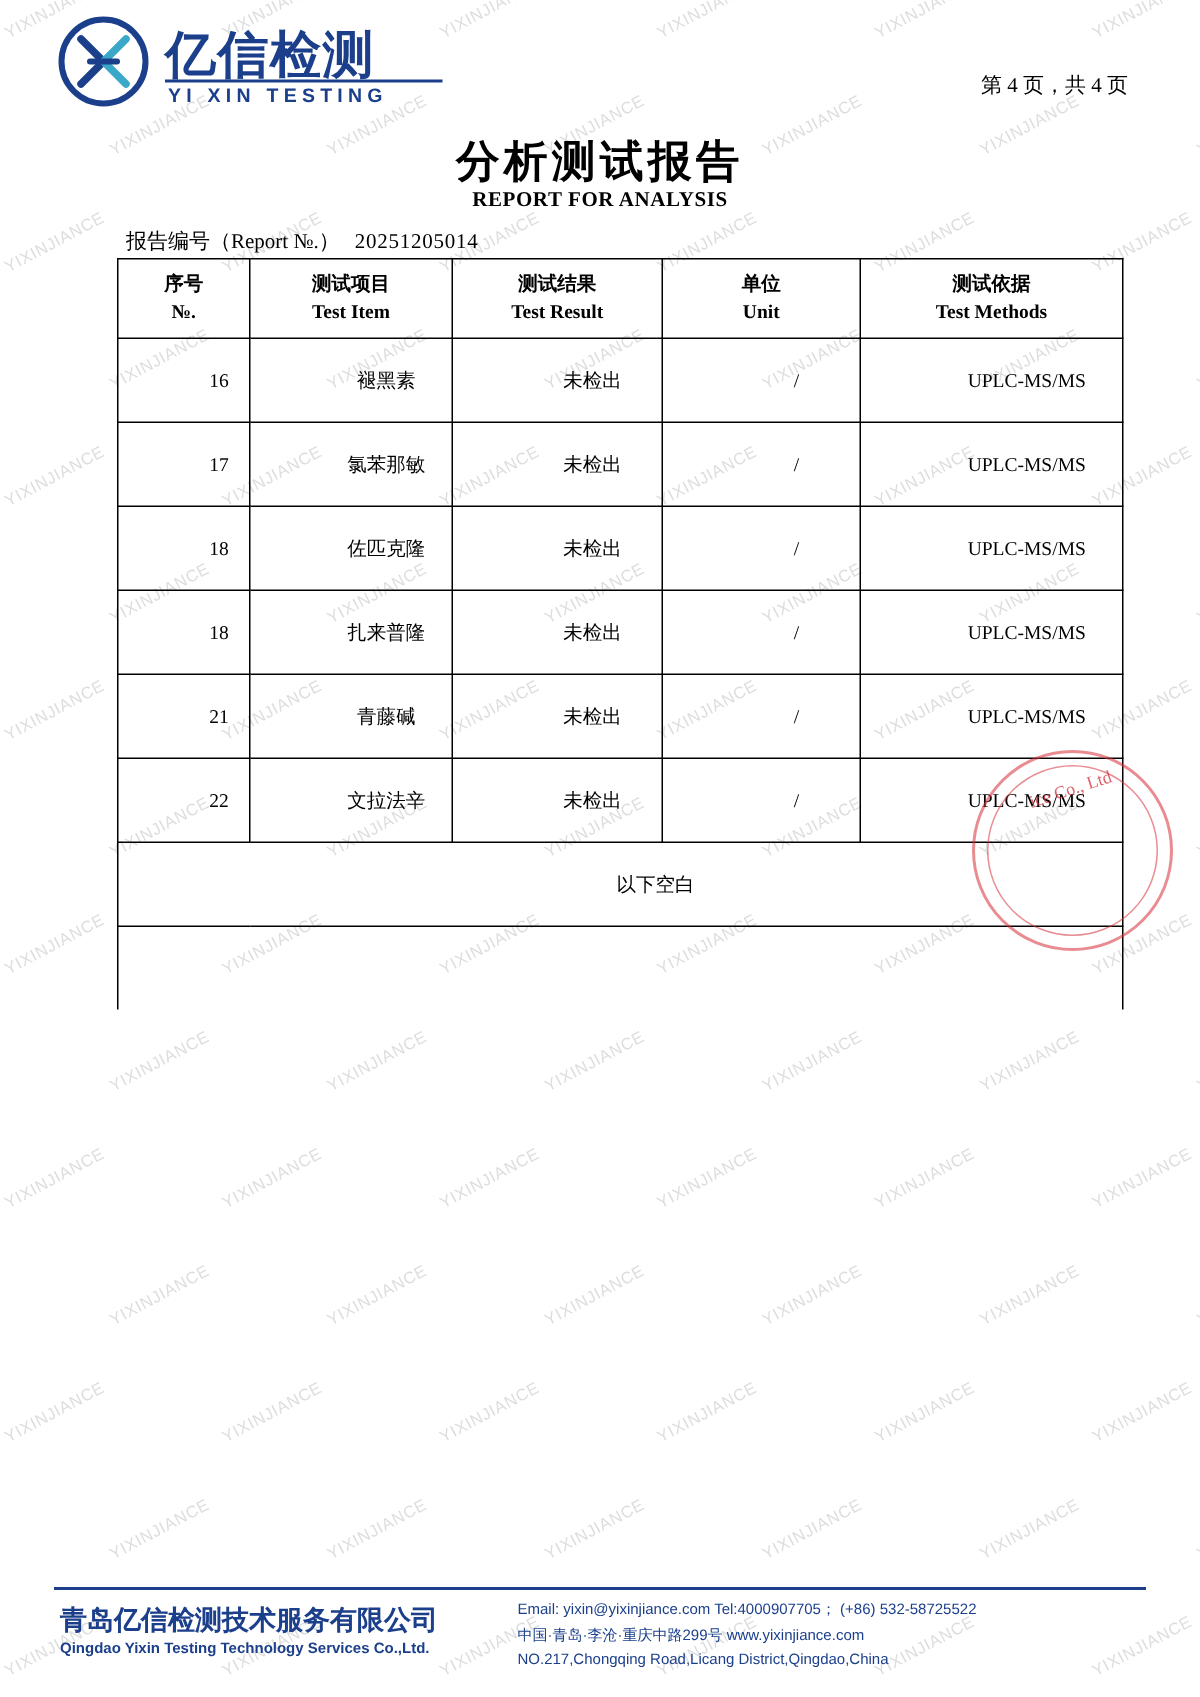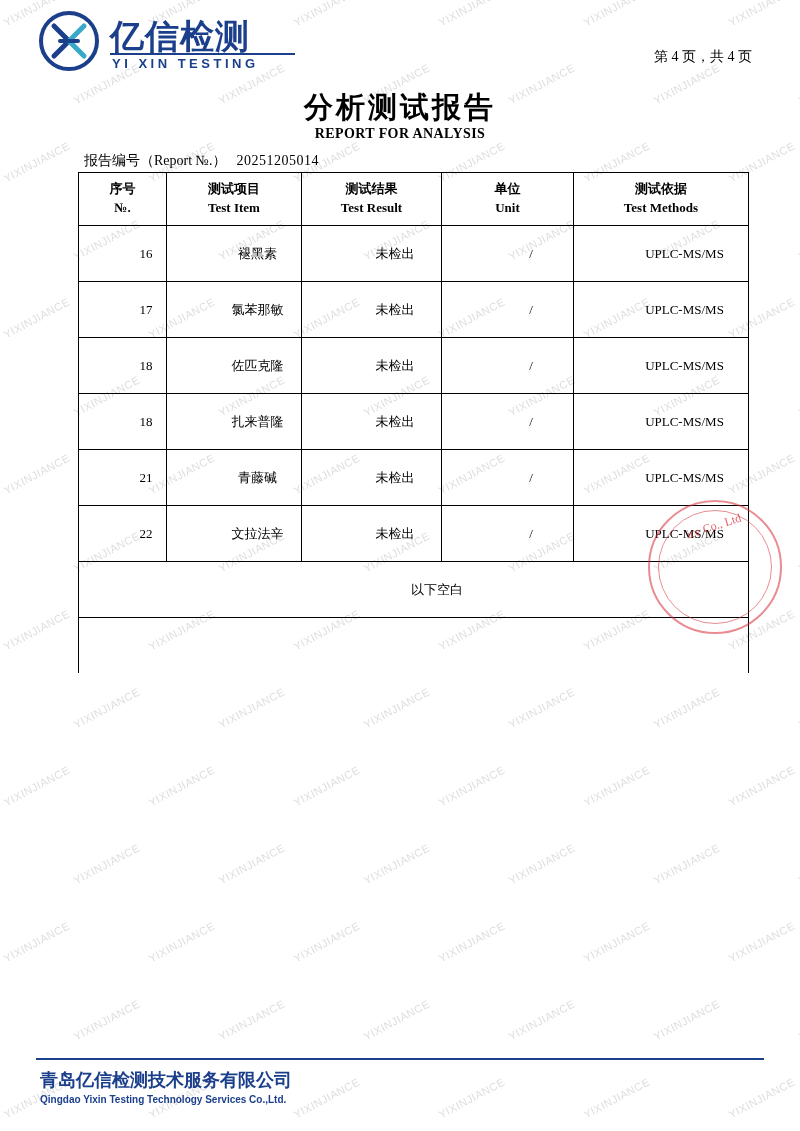--- a/index.html
+++ b/index.html
@@ -471,15 +471,20 @@
 
   <div class="seal">
     <div class="seal-inner"></div>
   </div>
   <div class="seal-text">ice Co., Ltd</div>
 
   <div class="footer-rule"></div>
   <div class="footer">
     <div class="footer-company-cn">青岛亿信检测技术服务有限公司</div>
     <div class="footer-company-en">Qingdao Yixin Testing Technology Services Co.,Ltd.</div>
+    <div class="footer-contact">
+      <div>Email: yixin@yixinjiance.com   Tel:4000907705；  (+86) 532-58725522</div>
+      <div>中国·青岛·李沧·重庆中路299号      www.yixinjiance.com</div>
+      <div>NO.217,Chongqing Road,Licang District,Qingdao,China</div>
+    </div>
   </div>
 
 </div>
 
 </body></html>

